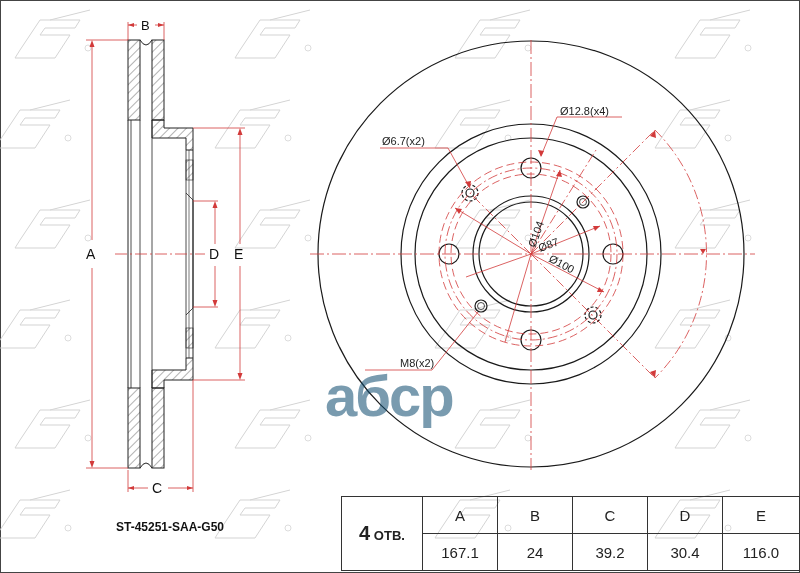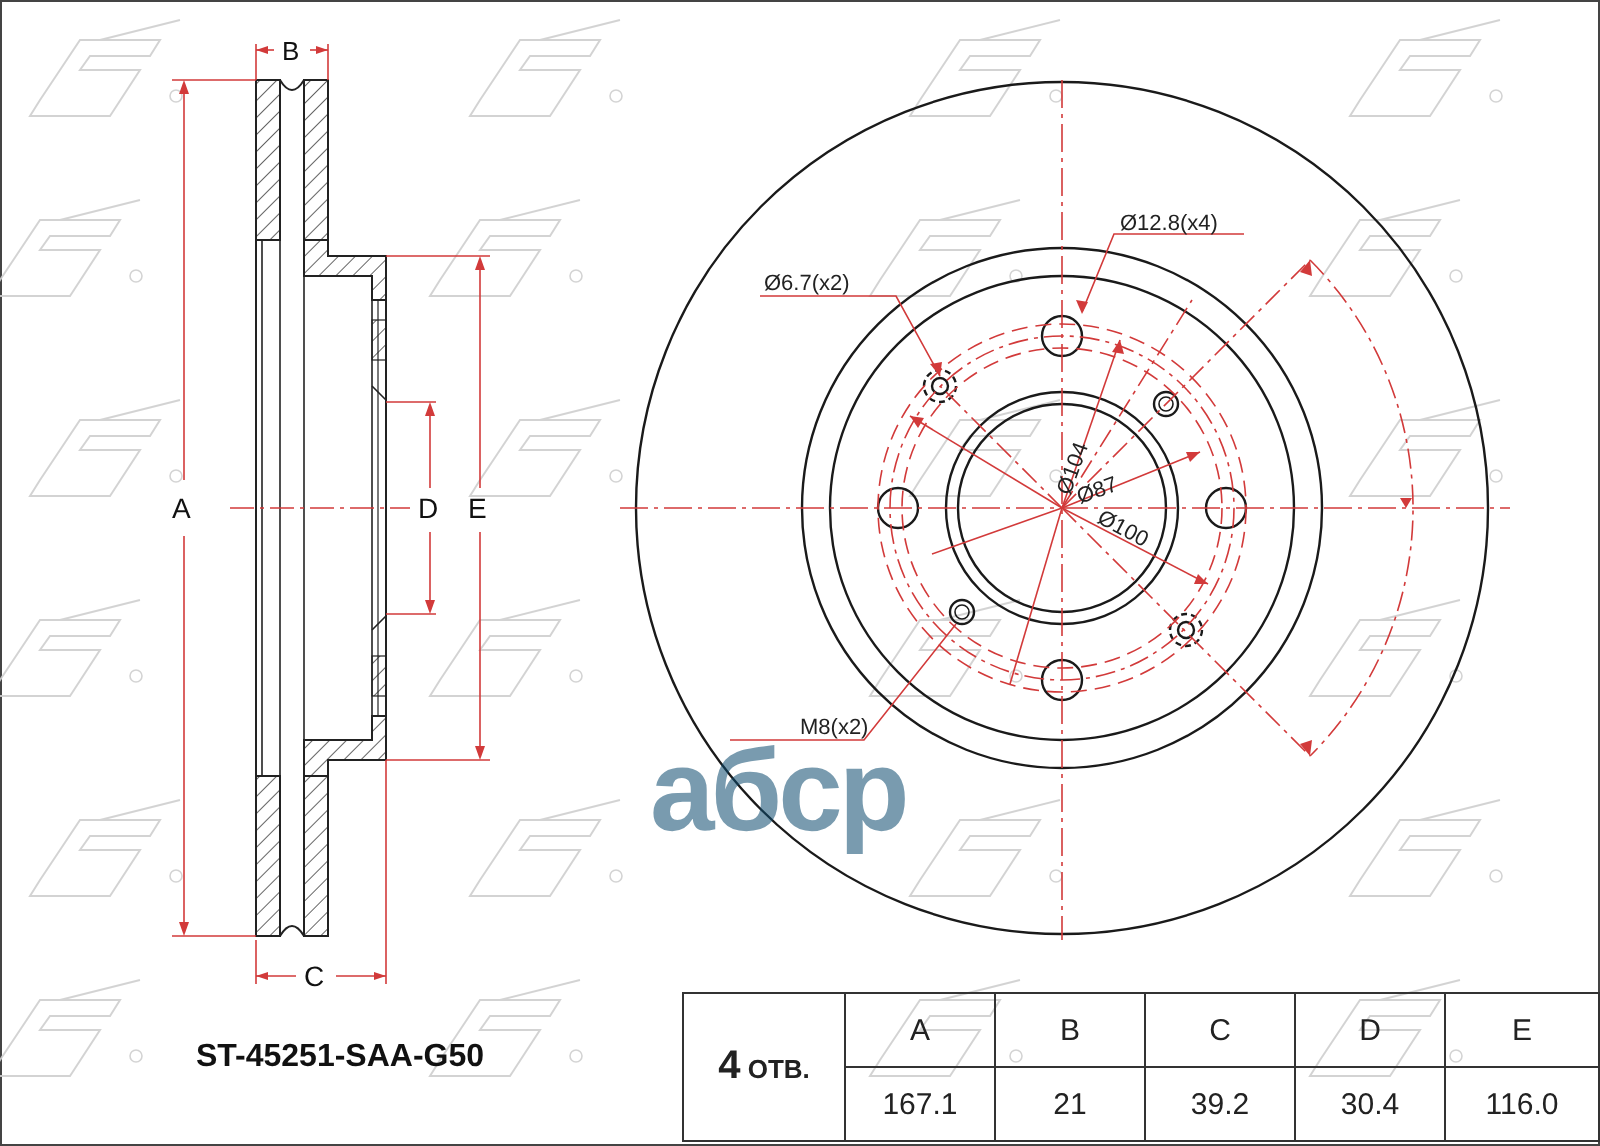--- a/index.html
+++ b/index.html
@@ -1,19 +1,19 @@
 <!DOCTYPE html>
 <html><head>
 <meta charset="utf-8">
 <style>
   html, body { margin: 0; padding: 0; background: #ffffff; }
   body { width: 800px; height: 573px; position: relative; overflow: hidden; font-family: "Liberation Sans", sans-serif; }
   .frame { position: absolute; left: 0; top: 0; width: 798px; height: 571px; border: 1px solid #444; box-sizing: content-box; }
   svg.drawing { position: absolute; left: 0; top: 0; }
-  .part-number { position: absolute; left: 0; top: 520px; width: 340px; text-align: center; font-weight: bold; font-size: 16px; color: #111; }
+  .part-number { position: absolute; left: 0; top: 520px; width: 340px; text-align: center; font-weight: bold; font-size: 12px; color: #111; }
   table.dims { position: absolute; left: 341px; top: 496px; border-collapse: collapse; font-size: 15px; color: #222; background: transparent; }
   table.dims td { border: 1px solid #333; text-align: center; height: 36px; padding: 0; }
   table.dims td.holes { width: 80px; font-weight: bold; font-size: 13px; }
   table.dims td.holes .num { font-size: 20px; }
   table.dims td.col { width: 74px; }
   table.dims td.col-e { width: 76px; }
   .watermark-abcp { position: absolute; left: 325px; top: 362px; font-size: 58px; font-weight: bold; color: #0c4a6e; opacity: 0.55; letter-spacing: -2px; }
 </style>
 </head>
 <body>
@@ -210,19 +210,19 @@
       <span>ОТВ.</span>
     </td>
     <td class="col">A</td>
     <td class="col">B</td>
     <td class="col">C</td>
     <td class="col">D</td>
     <td class="col-e">E</td>
   </tr>
   <tr>
     <td>167.1</td>
-    <td>21</td>
+    <td>24</td>
     <td>39.2</td>
     <td>30.4</td>
     <td>116.0</td>
   </tr>
 </tbody>
   </table>
 
 </body></html>

